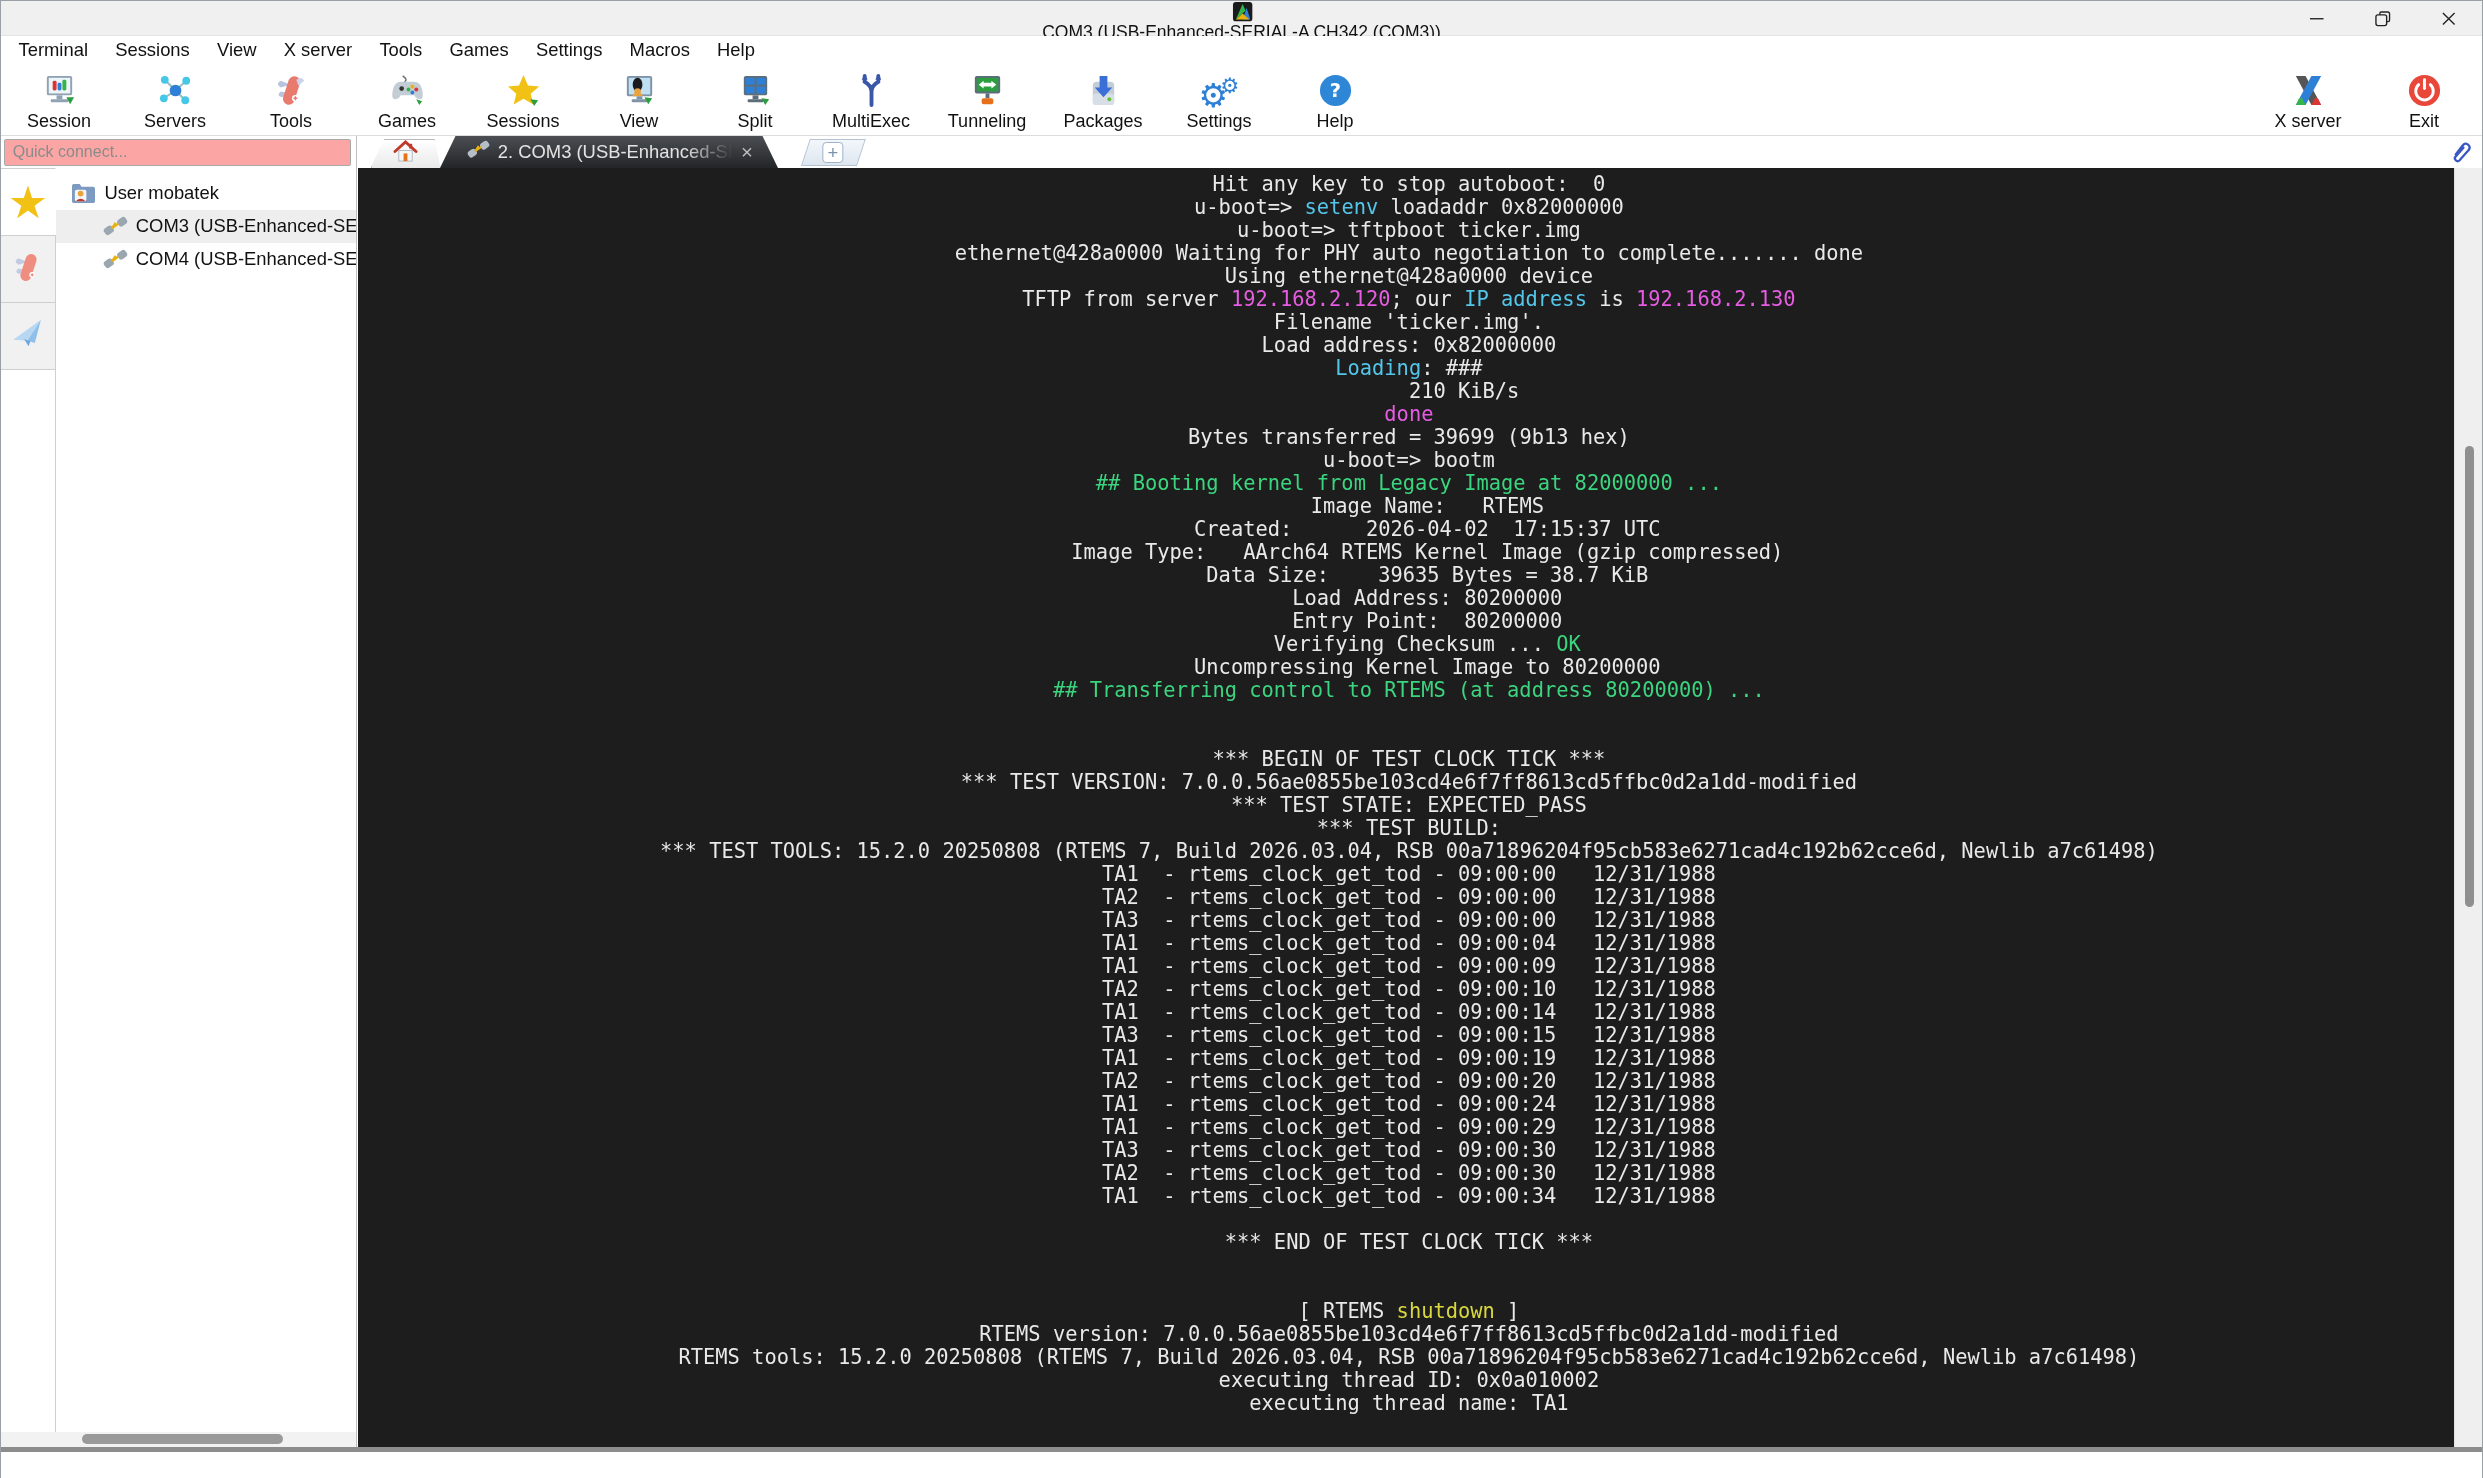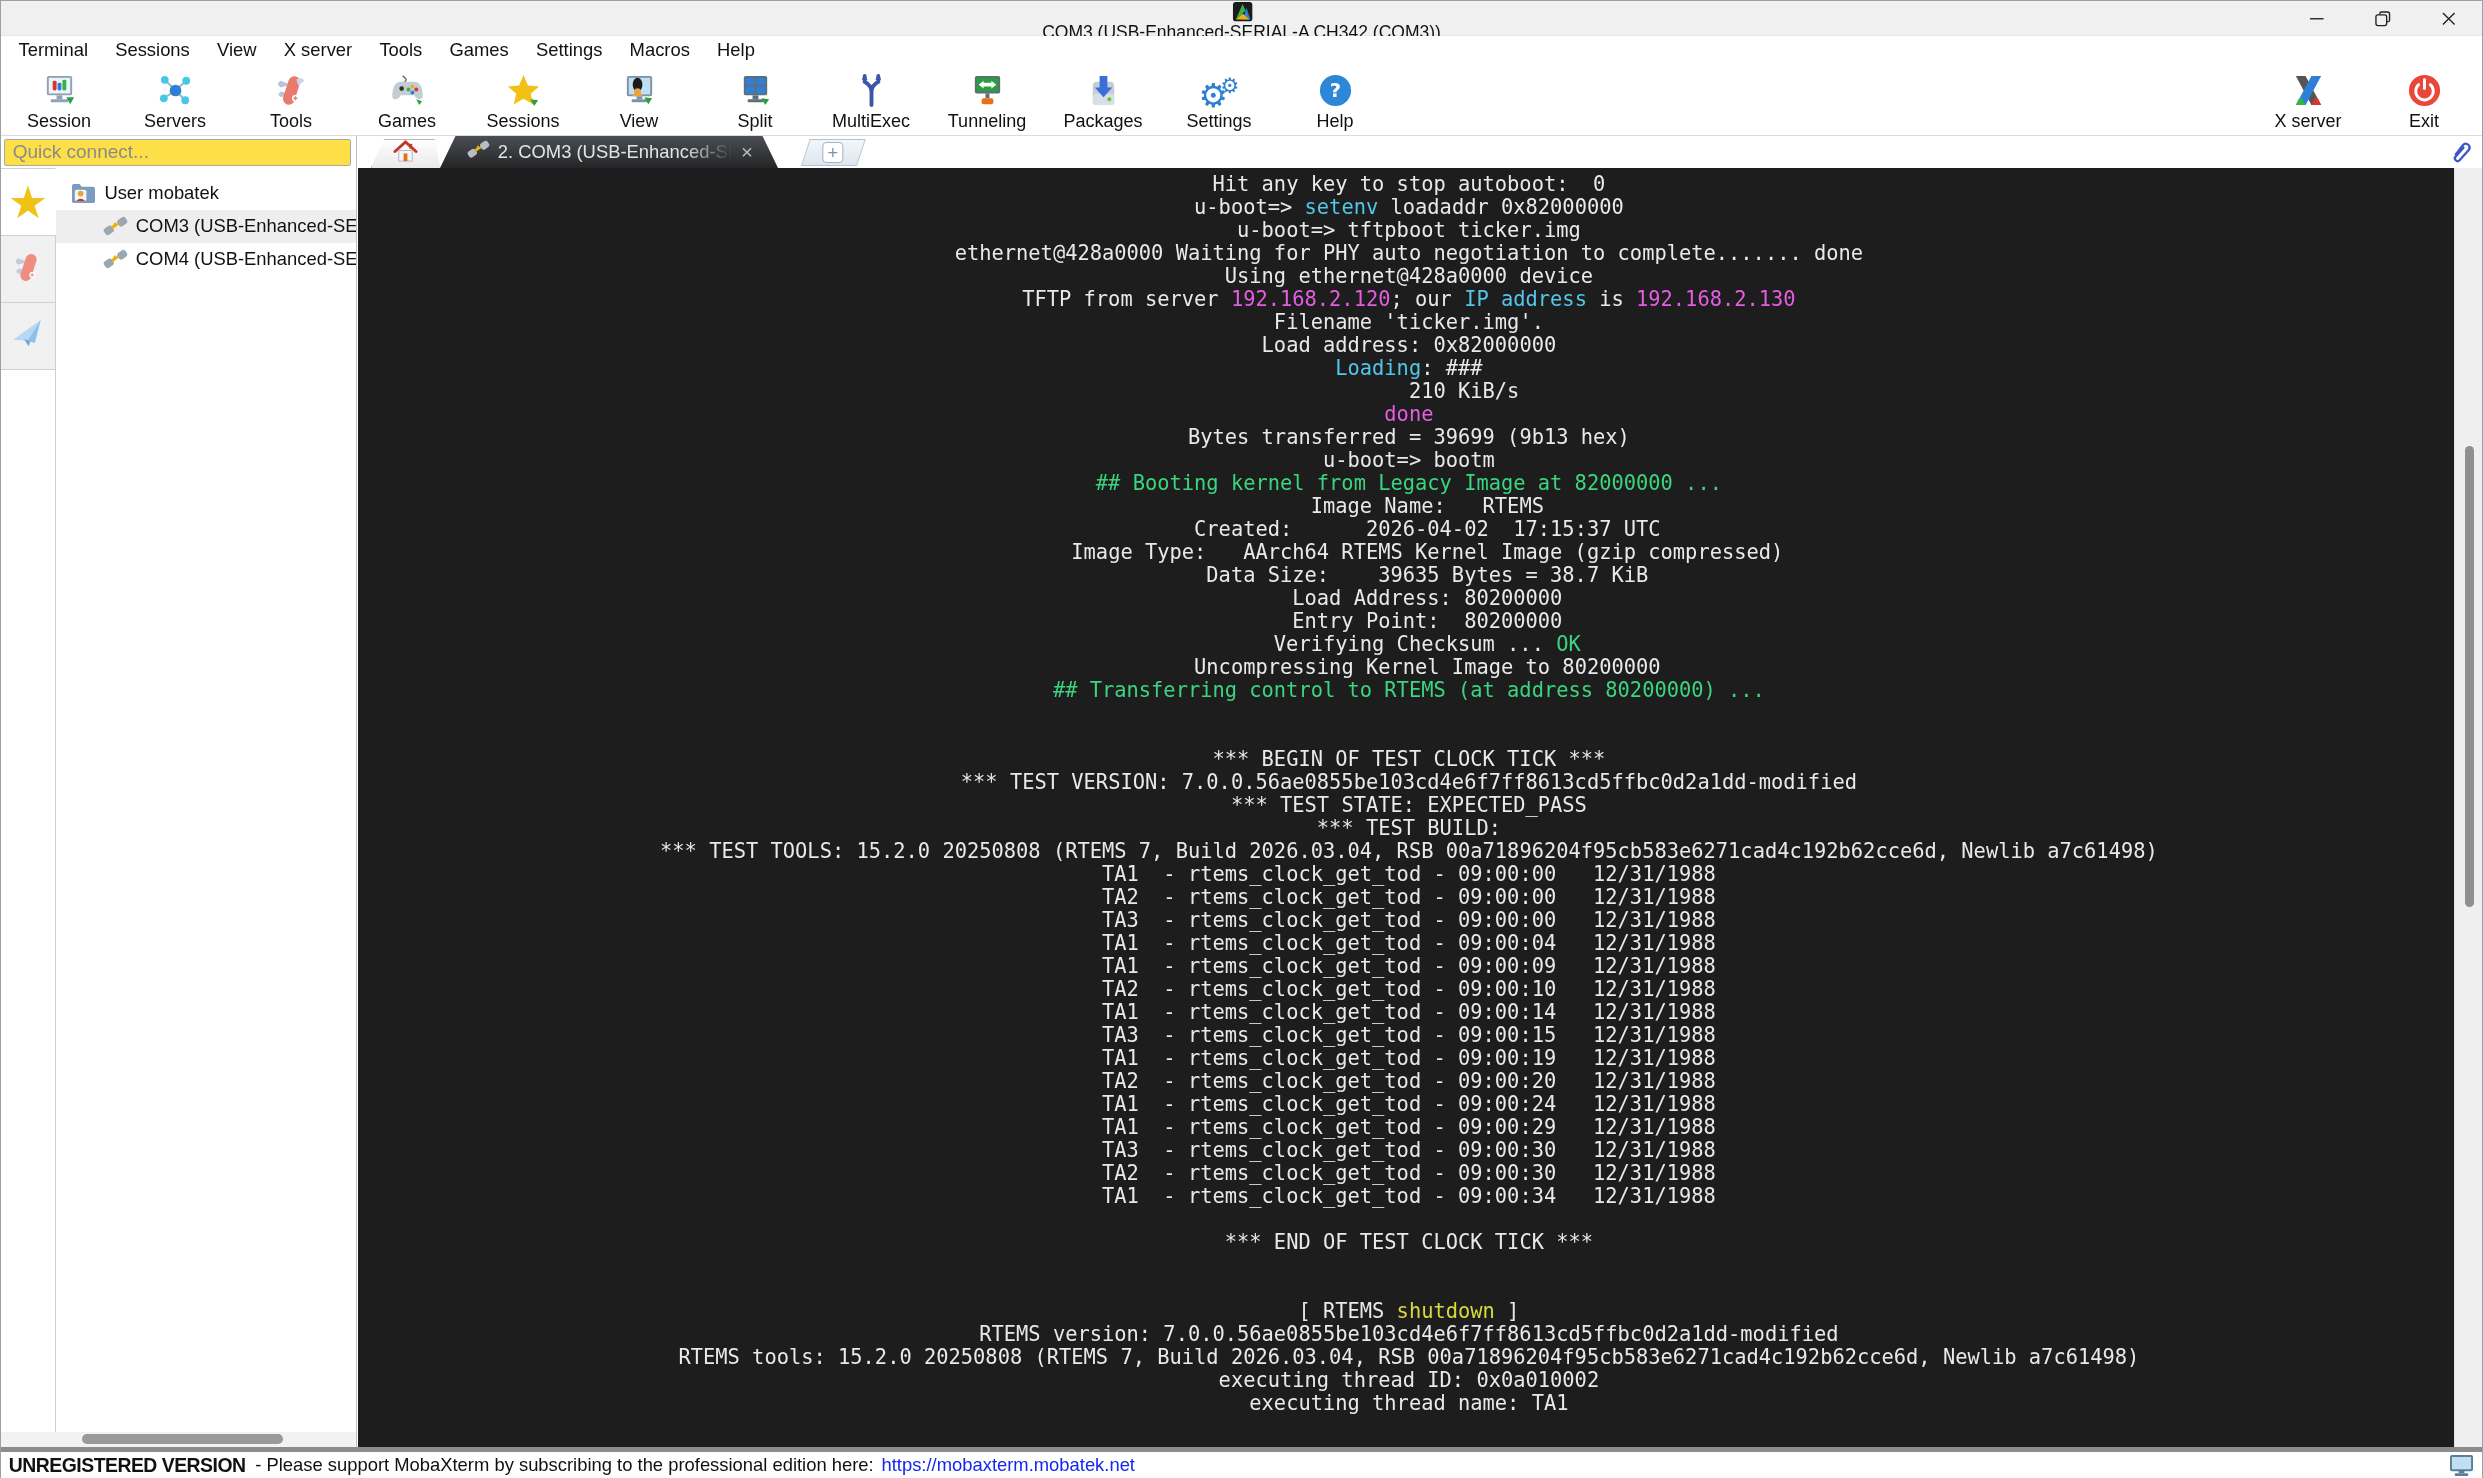--- a/index.html
+++ b/index.html
@@ -46,22 +46,22 @@
   #toolbar-spacer { flex:1; }
   .glyph-ico { font-size:33px; line-height:33px; }
 
   
   #sidebar {
     position:absolute; left:0; top:135px; width:356px; bottom:31px;
     background:#ffffff; border-right:1px solid #bfbfbf;
   }
   #quick-connect {
     position:absolute; left:2.9px; top:2.9px; width:347px; height:27px;
-    border:1px solid #a9a9a9; border-radius:1.9px; background:#fde047;
-    font-family:"Liberation Sans", sans-serif; font-size:19px; color:#333; padding:0 7.8px;
+    border:1px solid #a9a9a9; border-radius:1.9px; background:#fca5a5;
+    font-family:"Liberation Sans", sans-serif; font-size:16px; color:#333; padding:0 7.8px;
   }
   #quick-connect::placeholder { color:#8b8b8b; }
   #side-strip {
     position:absolute; left:0; top:33px; bottom:15.5px; width:55px;
     background:#ffffff; border-right:1px solid #cfcfcf;
   }
   .strip-tab {
     width:55px; height:68px; display:flex; align-items:center; justify-content:center;
     background:#f1f1f1; border:1px solid #cfcfcf; border-left:none; margin-top:-1px;
   }
@@ -490,27 +490,15 @@
     </span>
   </div>
 
   <div id="terminal"><div class="tline"><span class="c-fg">Hit any key to stop autoboot:  0</span></div><div class="tline"><span class="c-fg">u-boot=&gt; </span><span class="c-cyan">setenv</span><span class="c-fg"> loadaddr 0x82000000</span></div><div class="tline"><span class="c-fg">u-boot=&gt; tftpboot ticker.img</span></div><div class="tline"><span class="c-fg">ethernet@428a0000 Waiting for PHY auto negotiation to complete....... done</span></div><div class="tline"><span class="c-fg">Using ethernet@428a0000 device</span></div><div class="tline"><span class="c-fg">TFTP from server </span><span class="c-magenta">192.168.2.120</span><span class="c-fg">; our </span><span class="c-cyan">IP address</span><span class="c-fg"> is </span><span class="c-magenta">192.168.2.130</span></div><div class="tline"><span class="c-fg">Filename 'ticker.img'.</span></div><div class="tline"><span class="c-fg">Load address: 0x82000000</span></div><div class="tline"><span class="c-cyan">Loading</span><span class="c-fg">: ###</span></div><div class="tline"><span class="c-fg">         210 KiB/s</span></div><div class="tline"><span class="c-magenta">done</span></div><div class="tline"><span class="c-fg">Bytes transferred = 39699 (9b13 hex)</span></div><div class="tline"><span class="c-fg">u-boot=&gt; bootm</span></div><div class="tline"><span class="c-green">## Booting kernel from Legacy Image at 82000000 ...</span></div><div class="tline"><span class="c-fg">   Image Name:   RTEMS</span></div><div class="tline"><span class="c-fg">   Created:      2026-04-02  17:15:37 UTC</span></div><div class="tline"><span class="c-fg">   Image Type:   AArch64 RTEMS Kernel Image (gzip compressed)</span></div><div class="tline"><span class="c-fg">   Data Size:    39635 Bytes = 38.7 KiB</span></div><div class="tline"><span class="c-fg">   Load Address: 80200000</span></div><div class="tline"><span class="c-fg">   Entry Point:  80200000</span></div><div class="tline"><span class="c-fg">   Verifying Checksum ... </span><span class="c-green">OK</span></div><div class="tline"><span class="c-fg">   Uncompressing Kernel Image to 80200000</span></div><div class="tline"><span class="c-green">## Transferring control to RTEMS (at address 80200000) ...</span></div><div class="tline">&nbsp;</div><div class="tline">&nbsp;</div><div class="tline"><span class="c-fg">*** BEGIN OF TEST CLOCK TICK ***</span></div><div class="tline"><span class="c-fg">*** TEST VERSION: 7.0.0.56ae0855be103cd4e6f7ff8613cd5ffbc0d2a1dd-modified</span></div><div class="tline"><span class="c-fg">*** TEST STATE: EXPECTED_PASS</span></div><div class="tline"><span class="c-fg">*** TEST BUILD:</span></div><div class="tline"><span class="c-fg">*** TEST TOOLS: 15.2.0 20250808 (RTEMS 7, Build 2026.03.04, RSB 00a71896204f95cb583e6271cad4c192b62cce6d, Newlib a7c61498)</span></div><div class="tline"><span class="c-fg">TA1  - rtems_clock_get_tod - 09:00:00   12/31/1988</span></div><div class="tline"><span class="c-fg">TA2  - rtems_clock_get_tod - 09:00:00   12/31/1988</span></div><div class="tline"><span class="c-fg">TA3  - rtems_clock_get_tod - 09:00:00   12/31/1988</span></div><div class="tline"><span class="c-fg">TA1  - rtems_clock_get_tod - 09:00:04   12/31/1988</span></div><div class="tline"><span class="c-fg">TA1  - rtems_clock_get_tod - 09:00:09   12/31/1988</span></div><div class="tline"><span class="c-fg">TA2  - rtems_clock_get_tod - 09:00:10   12/31/1988</span></div><div class="tline"><span class="c-fg">TA1  - rtems_clock_get_tod - 09:00:14   12/31/1988</span></div><div class="tline"><span class="c-fg">TA3  - rtems_clock_get_tod - 09:00:15   12/31/1988</span></div><div class="tline"><span class="c-fg">TA1  - rtems_clock_get_tod - 09:00:19   12/31/1988</span></div><div class="tline"><span class="c-fg">TA2  - rtems_clock_get_tod - 09:00:20   12/31/1988</span></div><div class="tline"><span class="c-fg">TA1  - rtems_clock_get_tod - 09:00:24   12/31/1988</span></div><div class="tline"><span class="c-fg">TA1  - rtems_clock_get_tod - 09:00:29   12/31/1988</span></div><div class="tline"><span class="c-fg">TA3  - rtems_clock_get_tod - 09:00:30   12/31/1988</span></div><div class="tline"><span class="c-fg">TA2  - rtems_clock_get_tod - 09:00:30   12/31/1988</span></div><div class="tline"><span class="c-fg">TA1  - rtems_clock_get_tod - 09:00:34   12/31/1988</span></div><div class="tline">&nbsp;</div><div class="tline"><span class="c-fg">*** END OF TEST CLOCK TICK ***</span></div><div class="tline">&nbsp;</div><div class="tline">&nbsp;</div><div class="tline"><span class="c-fg">[ RTEMS </span><span class="c-yellow">shutdown</span><span class="c-fg"> ]</span></div><div class="tline"><span class="c-fg">RTEMS version: 7.0.0.56ae0855be103cd4e6f7ff8613cd5ffbc0d2a1dd-modified</span></div><div class="tline"><span class="c-fg">RTEMS tools: 15.2.0 20250808 (RTEMS 7, Build 2026.03.04, RSB 00a71896204f95cb583e6271cad4c192b62cce6d, Newlib a7c61498)</span></div><div class="tline"><span class="c-fg">executing thread ID: 0x0a010002</span></div><div class="tline"><span class="c-fg">executing thread name: TA1</span></div></div>
 
   <div id="vscroll">
     <div class="vthumb"></div>
   </div>
 
   <div id="status-divider"></div>
-  <div id="statusbar">
-    <span class="unreg">UNREGISTERED VERSION</span>
-    <span class="msg">-  Please support MobaXterm by subscribing to the professional edition here:</span>
-    <a class="link" href="#">https://mobaxterm.mobatek.net</a>
-    <span class="right">
-      <svg width="25" height="23" viewBox="0 0 26 24">
-        <rect x="2" y="2" width="22" height="15" rx="1" fill="#bfe0f2" stroke="#5d7d96" stroke-width="2"></rect>
-        <rect x="10" y="17" width="6" height="3" fill="#5d7d96"></rect>
-        <rect x="6" y="20" width="14" height="3" rx="1" fill="#5d7d96"></rect>
-      </svg>
-    </span>
-  </div>
 
 </div>
 
 
 </body></html>

